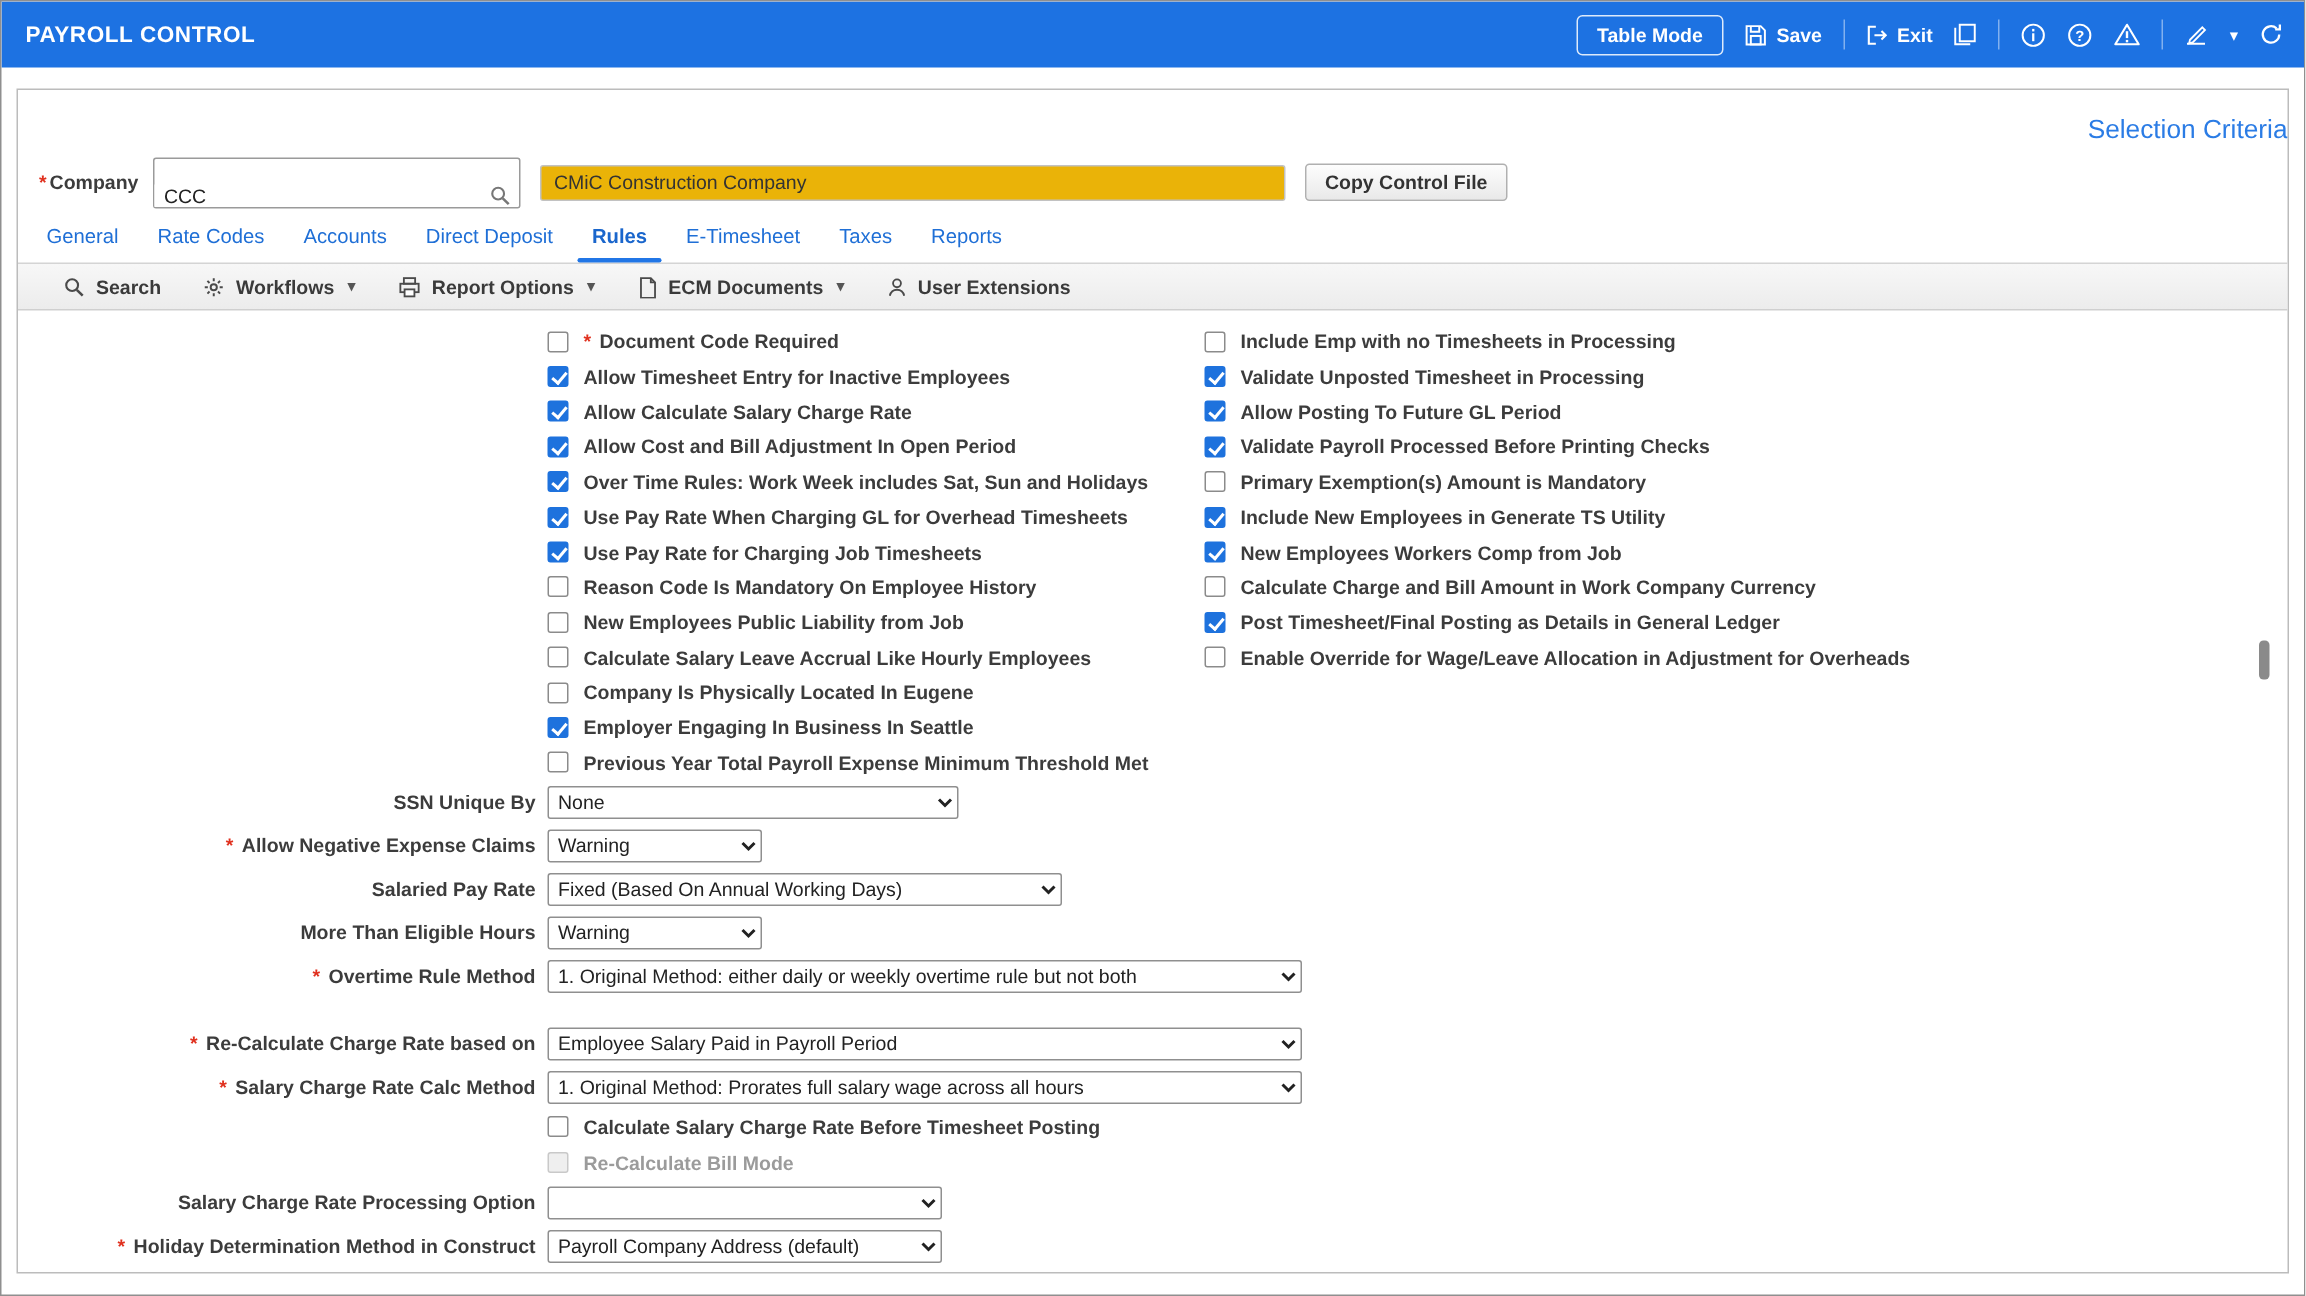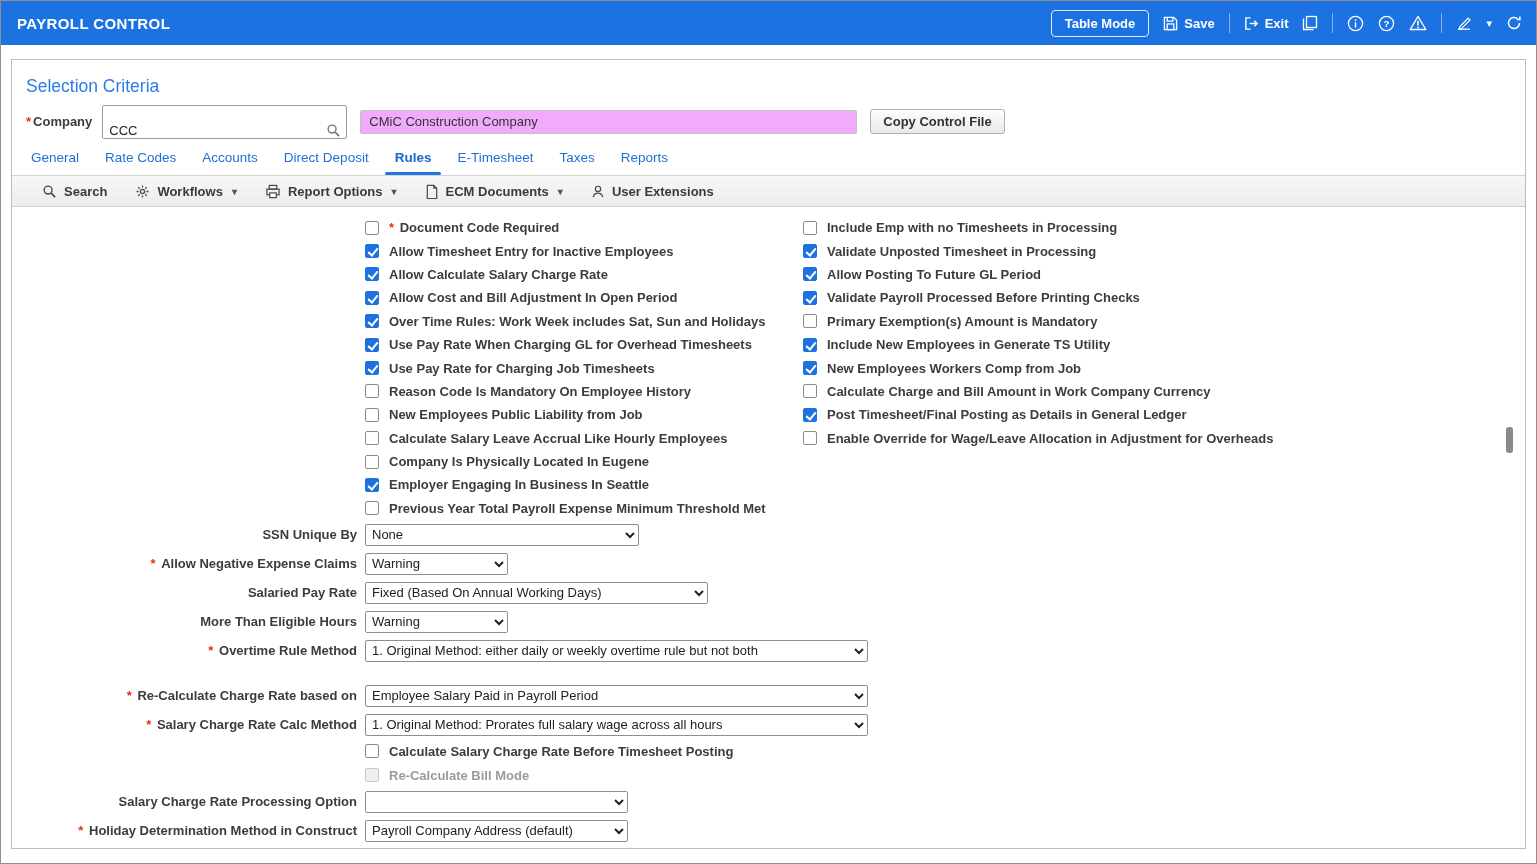--- a/index.html
+++ b/index.html
@@ -16,30 +16,30 @@
                  font-size: 13px; font-weight: bold; padding: 5px 13px; border-radius: 4px; cursor: pointer; }
   .hbtn { display: flex; align-items: center; gap: 6px; color: #fff; font-family: inherit; font-size: 13px; font-weight: bold;
           background: none; border: none; cursor: pointer; }
   .vsep { width: 1px; height: 20px; background: rgba(255,255,255,.45); }
   .hicon { display: inline-flex; cursor: pointer; }
   .hicon svg { display: block; }
   .chev { color: #fff; font-size: 11px; cursor: pointer; }
 
   
   .panel { position: absolute; left: 10px; right: 10px; top: 58px; bottom: 14px; border: 1px solid #bcbcbc; background: #fff; overflow: hidden; }
-  .heading { color: #2b7ce5; font-size: 17.5px; font-weight: normal; margin: 16px 0 12px 14px; line-height: 21px; }
+  .heading { color: #2b7ce5; font-size: 17.5px; font-weight: normal; margin: 16px 0 12px 14px; line-height: 21px; text-align: right; }
 
   .company-row { display: flex; align-items: center; margin-left: 14px; height: 25px; }
   .company-label { font-size: 13px; font-weight: bold; color: #3c3c3c; margin-right: 10px; white-space: nowrap; }
   .req { color: #e0301e; font-weight: bold; margin-right: 2px; }
   .search-field { position: relative; width: 245px; height: 34px; border: 1px solid #9a9a9a; border-radius: 2px; background: #fff;
                   display: flex; align-items: flex-end; }
   .search-field input { border: none; outline: none; flex: 1; min-width: 0; font: 13px "Liberation Sans", sans-serif; padding: 0 6px; color: #222; }
   .sf-icon { display: inline-flex; padding-right: 5px; cursor: pointer; }
-  .company-name { width: 497px; height: 24px; background: #f0abfc; border: 1px solid #c2c2c2; border-radius: 2px;
+  .company-name { width: 497px; height: 24px; background: #eab308; border: 1px solid #c2c2c2; border-radius: 2px;
                   line-height: 22px; padding: 0 8px; font-size: 13px; color: #333; margin-left: 13px;
                   white-space: nowrap; overflow: hidden; }
   .copy-btn { margin-left: 13px; height: 25px; padding: 0 12px; font-family: inherit; font-size: 13px; font-weight: bold; color: #333;
               background: linear-gradient(#fdfdfd, #e9e9e9); border: 1px solid #b0b0b0; border-radius: 3px; cursor: pointer; }
 
   
   .tabs { display: flex; margin: 9px 0 0 6px; height: 32px; }
   .tab { position: relative; padding: 7px 13px 9px; font-size: 13.5px; color: #1f6fd6; cursor: pointer; white-space: nowrap; }
   .tab.active { color: #1a66cc; font-weight: bold; }
   .tab.active::after { content: ""; position: absolute; left: 3px; right: 3px; bottom: 0; height: 3px; background: #2176e6; border-radius: 2px; }

